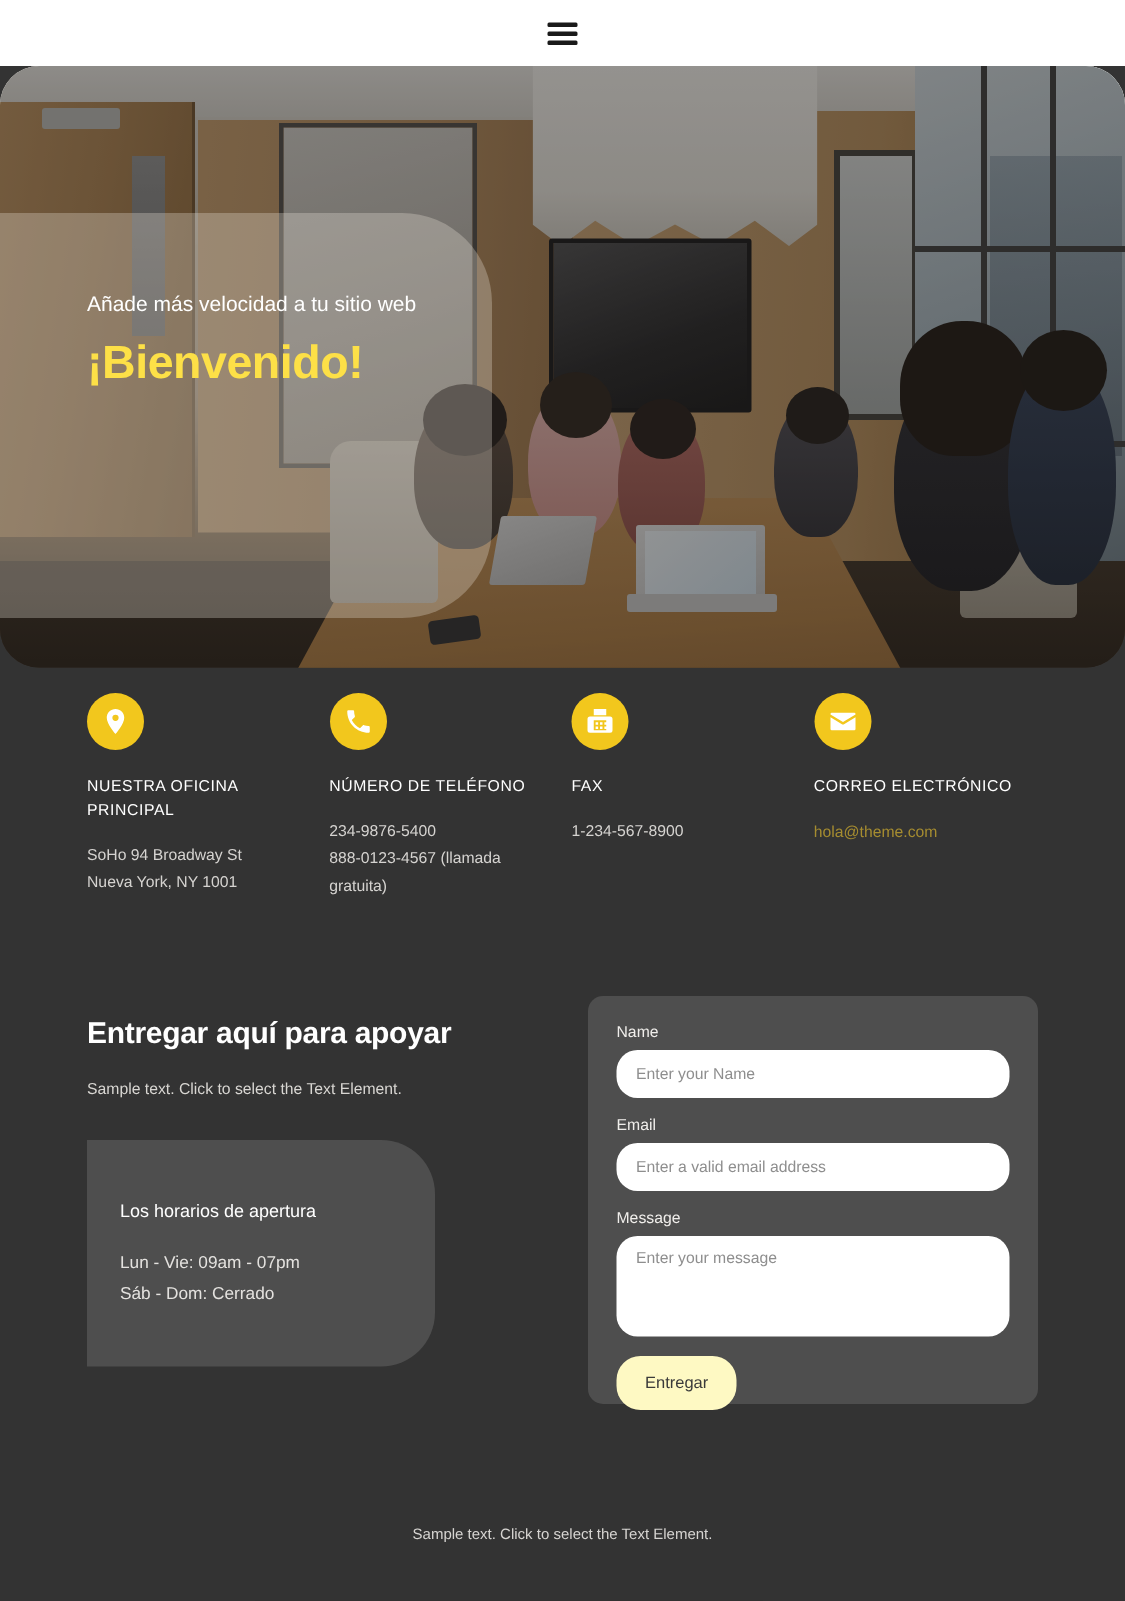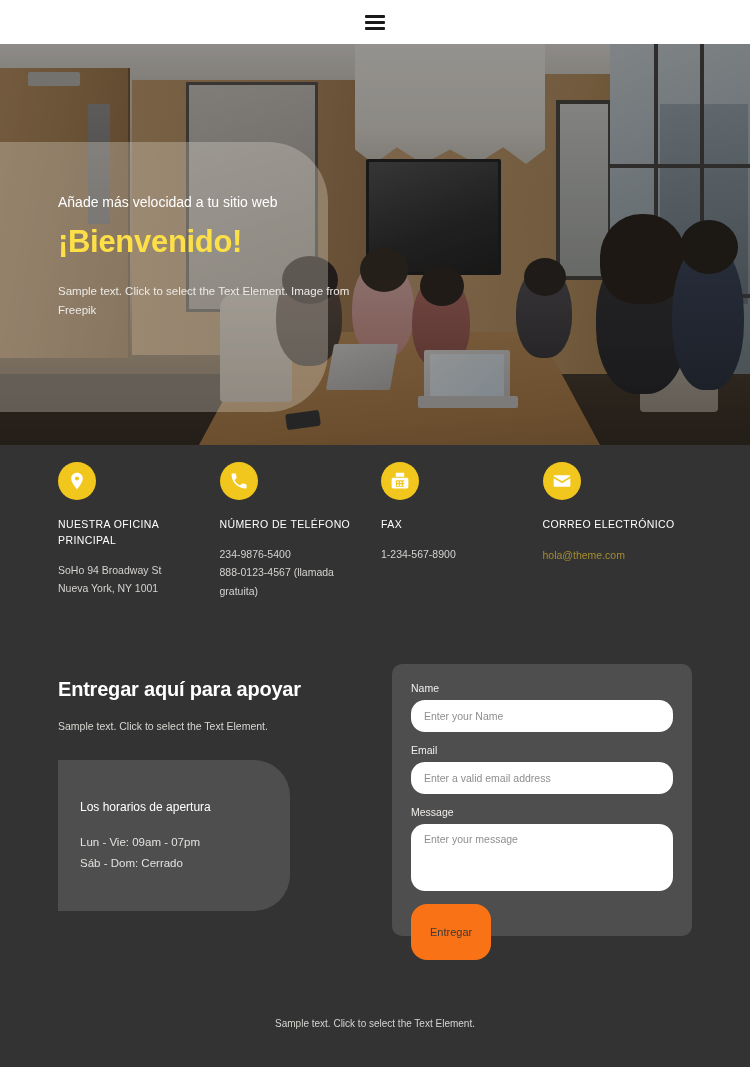--- a/index.html
+++ b/index.html
@@ -19,20 +19,21 @@
     display: flex; align-items: center; justify-content: center;
   }
   .hamburger { width: 20px; height: 15px; display: flex; flex-direction: column; justify-content: space-between; cursor: pointer; }
   .hamburger span { display: block; height: 3px; width: 100%; background: #1a1a1a; border-radius: 1px; }
 
   
   .hero {
     position: absolute; top: 44px; left: 0;
     width: 750px; height: 401px;
     overflow: hidden;
+    border-radius: 26px;
   }
   .hero-photo { position: absolute; inset: 0; }
 
   
   .ph-wall { position:absolute; inset:0;
     background:
       linear-gradient(180deg,#d8d4cd 0%, #cfc9bf 18%, #c2b39c 30%, #b29c80 55%, #6d5436 78%, #2b2118 100%);
   }
   .ph-ceiling { position:absolute; top:0; left:0; width:750px; height:34px;
     background: linear-gradient(180deg,#e8e6e2,#d5d2cb);}
@@ -150,22 +151,22 @@
     background:#ffffff; padding:16px 13px; font-size:10.5px; color:#555;
     font-family:"Liberation Sans", sans-serif; outline:none; margin-bottom:12px; display:block;
   }
   .f-textarea {
     width:262px; height:67px; border:none; border-radius:14px;
     background:#ffffff; padding:9px 13px; font-size:10.5px; color:#555;
     font-family:"Liberation Sans", sans-serif; outline:none; resize:none; margin-bottom:13px; display:block;
   }
   .f-input::placeholder, .f-textarea::placeholder { color:#8e8e8e; }
   .btn-submit {
-    background:#f97316; color:#3a3a3a; border:none; cursor:pointer;
-    font-size:11px; padding:22px 19px; border-radius:16px;
+    background:#fef9c3; color:#3a3a3a; border:none; cursor:pointer;
+    font-size:11px; padding:12px 19px; border-radius:16px;
     font-family:"Liberation Sans", sans-serif;
   }
 
   
   .footer { position:absolute; top:1018px; left:0; width:750px; text-align:center; }
   .footer-text { color:#d6d4d1; font-size:10px; }
 </style>
 </head>
 <body>
 
@@ -218,21 +219,20 @@
       <div class="lap lap2"></div>
         <div class="lap2s"></div>
         <div class="lap2b"></div>
       <div class="phone-obj"></div>
     </div>
     <div class="hero-dark"></div>
     <div class="hero-panel"></div>
     <div class="hero-content">
       <div class="hero-kicker">Añade más velocidad a tu sitio web</div>
       <div class="hero-title">¡Bienvenido!</div>
-      <div class="hero-sub">Sample text. Click to select the Text Element. Image from Freepik</div>
     </div>
   </div>
 
   <div class="contact">
 
     <div>
       <div class="c-icon">
         <svg viewBox="0 0 24 24">
             <path d="M12 2C8.1 2 5 5.1 5 9c0 5.2 7 13 7 13s7-7.8 7-13c0-3.9-3.1-7-7-7zm0 9.5A2.5 2.5 0 1 1 12 6.5a2.5 2.5 0 0 1 0 5z"></path>
           </svg>

